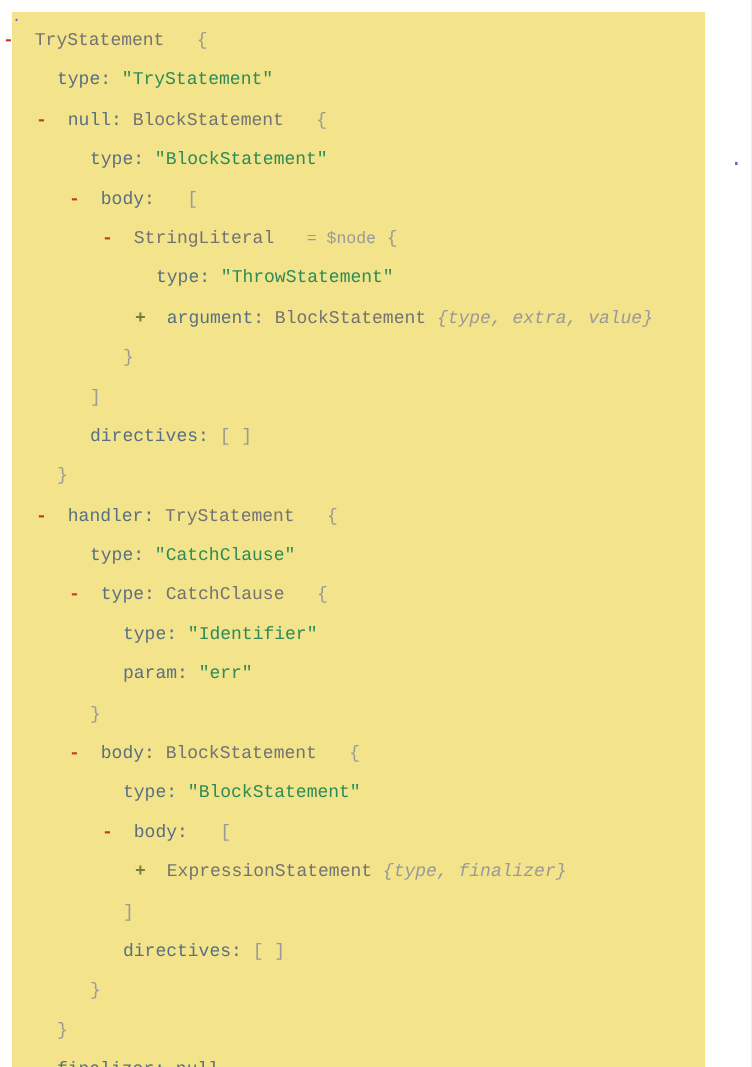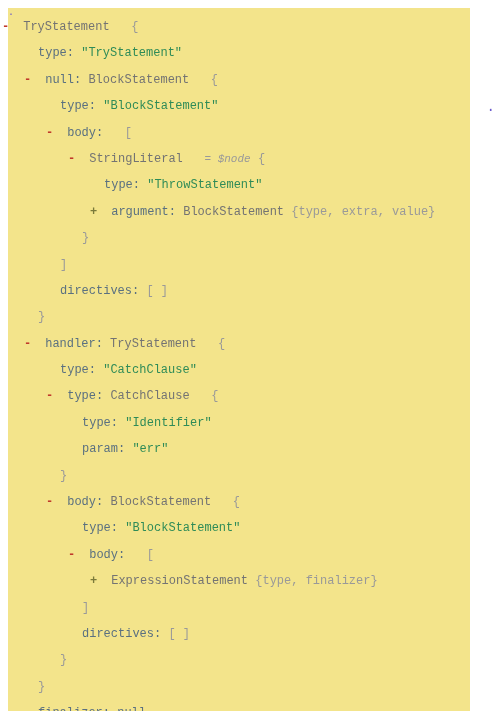--- a/index.html
+++ b/index.html
@@ -50,25 +50,25 @@
     color: #2e8b57;
   }
   .nullv {
     color: #5a7080;
   }
   .brace, .bracket {
     color: #999999;
   }
   .nodevar {
     color: #999999;
+    font-size: 11px;
+  }
+  .preview {
+    color: #999999;
     font-style: italic;
-    font-size: 11px;
-  }
-  .preview {
-    color: #999999;
     margin-top: 37px;
   }
   .preview .brace {
     color: #999999;
   }
   .top-dot {
     position: absolute;
     top: 0;
     left: 0;
     color: #6a5acd;

